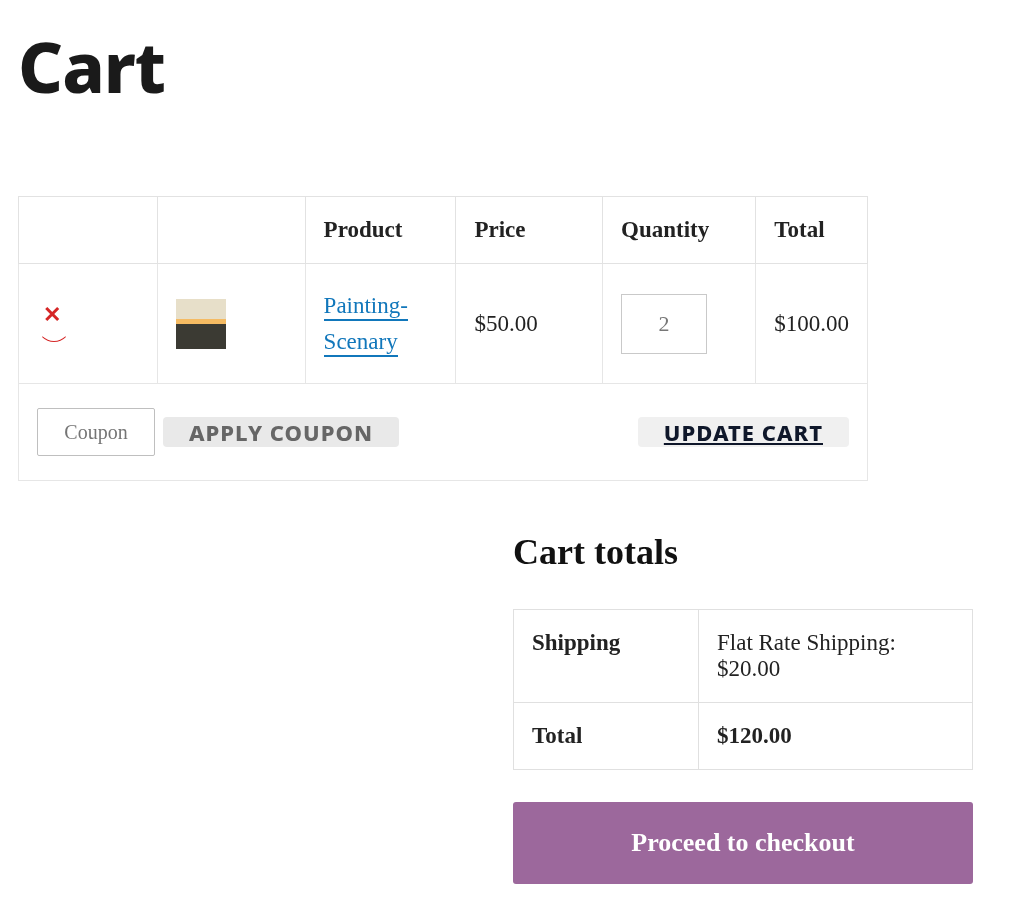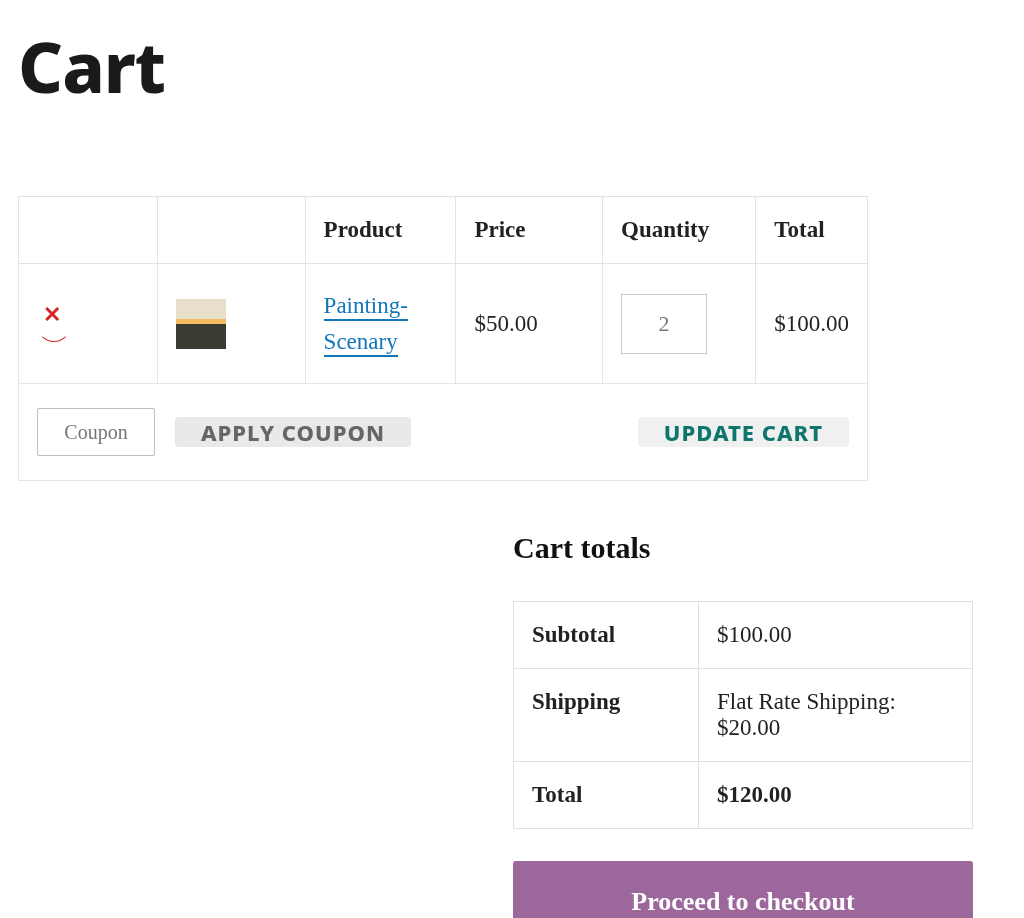--- a/index.html
+++ b/index.html
@@ -99,21 +99,21 @@
       background: #fff;
     }
     
     tr.actions-row td {
       padding: 10px 12px;
       border: 1px solid #e6e6e6;
     }
     .actions-wrap {
       display: flex;
       align-items: center;
-      gap: 20px;
+      gap: 8px;
       width: 100%;
     }
     .coupon-input {
       width: 118px;
       height: 48px;
       border: 1px solid #bfbfbf;
       background: #fff;
       font-size: 20px;
       font-family: Georgia, serif;
       color: #333;
@@ -125,33 +125,33 @@
       font-weight: 800;
       font-size: 22px;
       letter-spacing: 1px;
       color: #666;
       background: #e9e9e9;
       border: none;
       padding: 0 26px;
       border-radius: 4px;
       cursor: pointer;
     }
-    .btn-grey.light { background: #f0f0f0; color: #0f766e; }
+    .btn-grey.light { background: #f0f0f0; color: #0f172a; text-decoration: underline; }
     .spacer { flex: 1 1 auto; }
 
     
     .totals-block {
       width: 460px;
       margin-left: 495px;
       margin-top: 50px;
     }
     .totals-title {
       font-family: Georgia, 'Times New Roman', serif;
       font-weight: 800;
-      font-size: 30px;
+      font-size: 36px;
       margin-bottom: 36px;
       color: #111;
     }
     table.totals-table {
       width: 100%;
       border-collapse: collapse;
       border: 1px solid #dcdcdc;
       font-family: Georgia, serif;
     }
     table.totals-table th,
@@ -232,24 +232,20 @@
         </div>
       </td>
     </tr>
   </tbody>
 </table>
 
 <div class="totals-block">
   <h2 class="totals-title">Cart totals</h2>
   <table class="totals-table">
     <tbody>
-        <tr>
-      <th>Subtotal</th>
-      <td>$100.00</td>
-    </tr>
     <tr>
       <th>Shipping</th>
       <td>Flat Rate Shipping: $20.00</td>
     </tr>
     <tr class="total-row">
       <th>Total</th>
       <td>$120.00</td>
     </tr>
   </tbody>
     </table>

